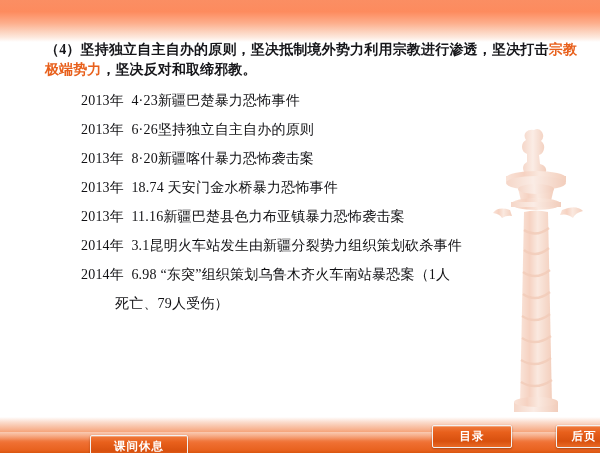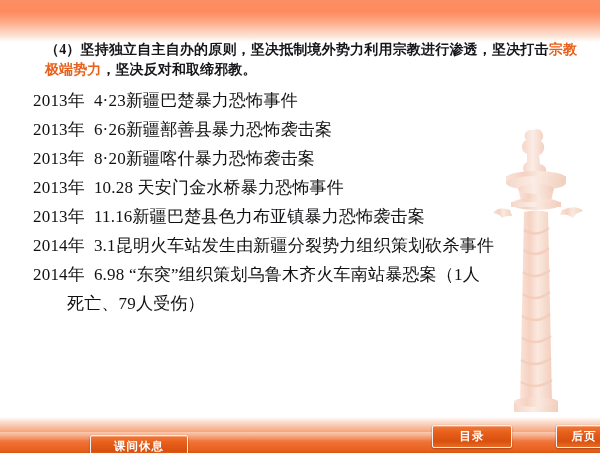--- a/index.html
+++ b/index.html
@@ -79,25 +79,26 @@
   }
   .lead .hl { color: #e8601c; }
 
   .event-list {
     position: absolute;
     left: 33px; top: 86px;
     width: 560px;
   }
   .event-line {
     font-family: "Liberation Serif", "DejaVu Serif", serif;
-    font-size: 17px;
+    font-size: 14px;
     line-height: 29px;
     color: #111114;
     white-space: nowrap;
     letter-spacing: 0.2px;
+    margin-left: 48px;
   }
   .event-line .yr {
     font-family: "Liberation Serif", "DejaVu Serif", serif;
   }
   .event-cont {
     padding-left: 34px;
   }
 
   
   .btn {
@@ -185,25 +186,25 @@
   </div>
 
   <div class="content">
 
     <div class="lead"><span>（4）坚持独立自主自办的原则，坚决抵制境外势力利用宗教进行渗透，坚决打击</span><span class="hl">宗教极端势力</span><span>，坚决反对和取缔邪教。</span></div>
 
     <div class="event-list">
 
       <div class="event-line"><span class="yr">2013年</span>&nbsp;&nbsp;<span>4·23</span><span>新疆巴楚暴力恐怖事件</span></div>
 
-      <div class="event-line"><span class="yr">2013年</span>&nbsp;&nbsp;<span>6·26</span><span>新疆鄯善县暴力恐怖袭击案</span></div>
+      <div class="event-line"><span class="yr">2013年</span>&nbsp;&nbsp;<span>6·26</span><span>坚持独立自主自办的原则</span></div>
 
       <div class="event-line"><span class="yr">2013年</span>&nbsp;&nbsp;<span>8·20</span><span>新疆喀什暴力恐怖袭击案</span></div>
 
-      <div class="event-line"><span class="yr">2013年</span>&nbsp;&nbsp;<span>10.28</span>&nbsp;<span>天安门金水桥暴力恐怖事件</span></div>
+      <div class="event-line"><span class="yr">2013年</span>&nbsp;&nbsp;<span>18.74</span>&nbsp;<span>天安门金水桥暴力恐怖事件</span></div>
 
       <div class="event-line"><span class="yr">2013年</span>&nbsp;&nbsp;<span>11.16</span><span>新疆巴楚县色力布亚镇暴力恐怖袭击案</span></div>
 
 
       <div class="event-line"><span class="yr">2014年</span>&nbsp;&nbsp;<span>3.1</span><span>昆明火车站发生由新疆分裂势力组织策划砍杀事件</span></div>
 
       <div class="event-line"><span class="yr">2014年</span>&nbsp;&nbsp;<span>6.98</span>&nbsp;<span>“东突”组织策划乌鲁木齐火车南站暴恐案（1人</span></div>
 
       <div class="event-line event-cont">死亡、79人受伤）</div>
 

